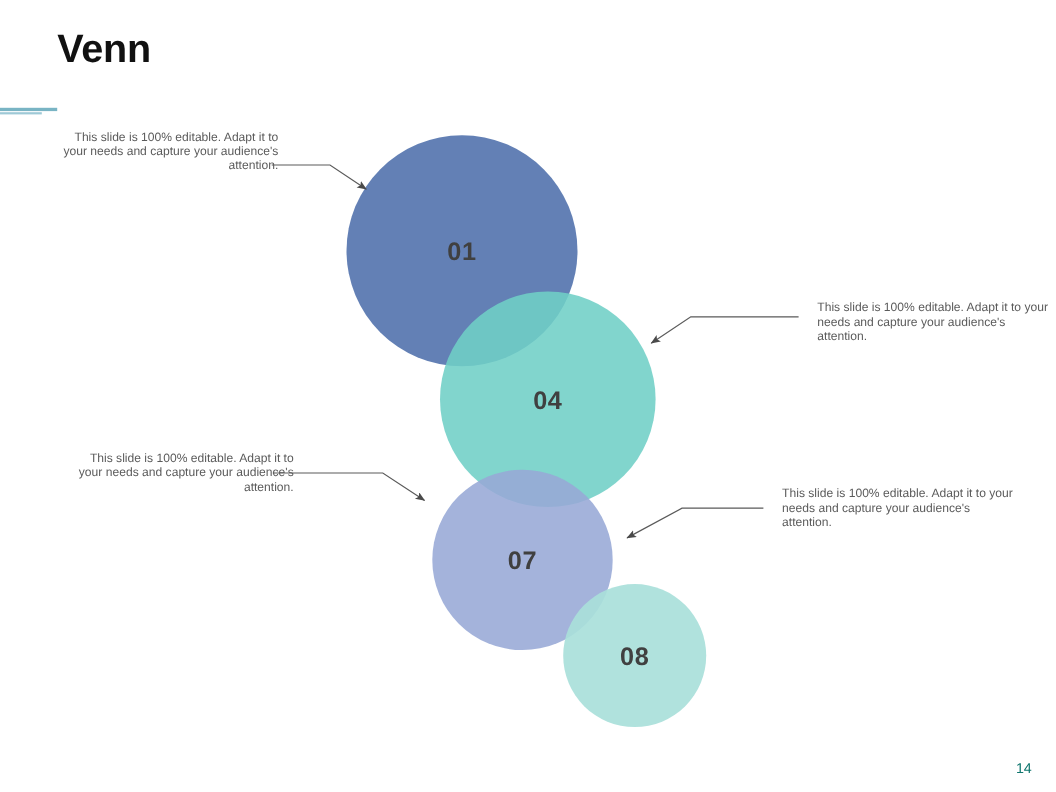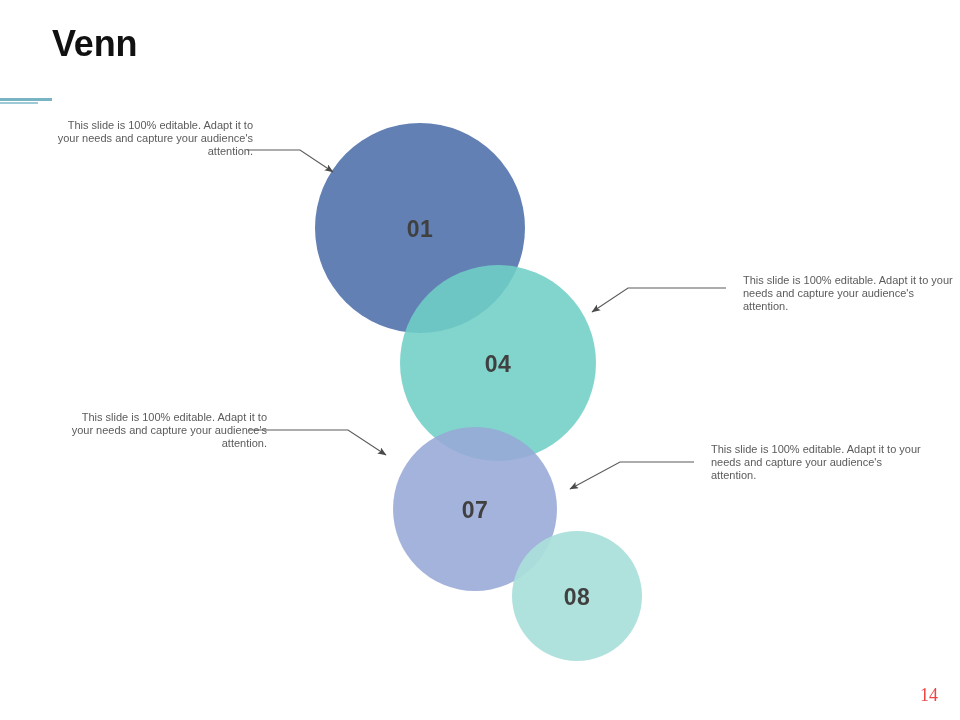--- a/index.html
+++ b/index.html
@@ -94,23 +94,22 @@
   #callout-1 { left: 34px;  top: 119px; width: 206px; }
   #callout-2 { left: 730px; top: 274px; width: 212px; }
   #callout-3 { left: 48px;  top: 411px; width: 206px; }
   #callout-4 { left: 698px; top: 443px; width: 212px; }
 
   
   #page-number {
     position: absolute;
     right: 22px;
     bottom: 14px;
-    font-size: 18px;
-    color: #ef4444;
-    font-family: Liberation Serif, serif;
+    font-size: 13px;
+    color: #0f766e;
   }
 </style>
 </head>
 <body>
 
 <div id="slide">
 
   <div id="title-block">
     <div id="page-title">Venn</div>
     <div id="title-rule-top" class="title-rule"></div>

